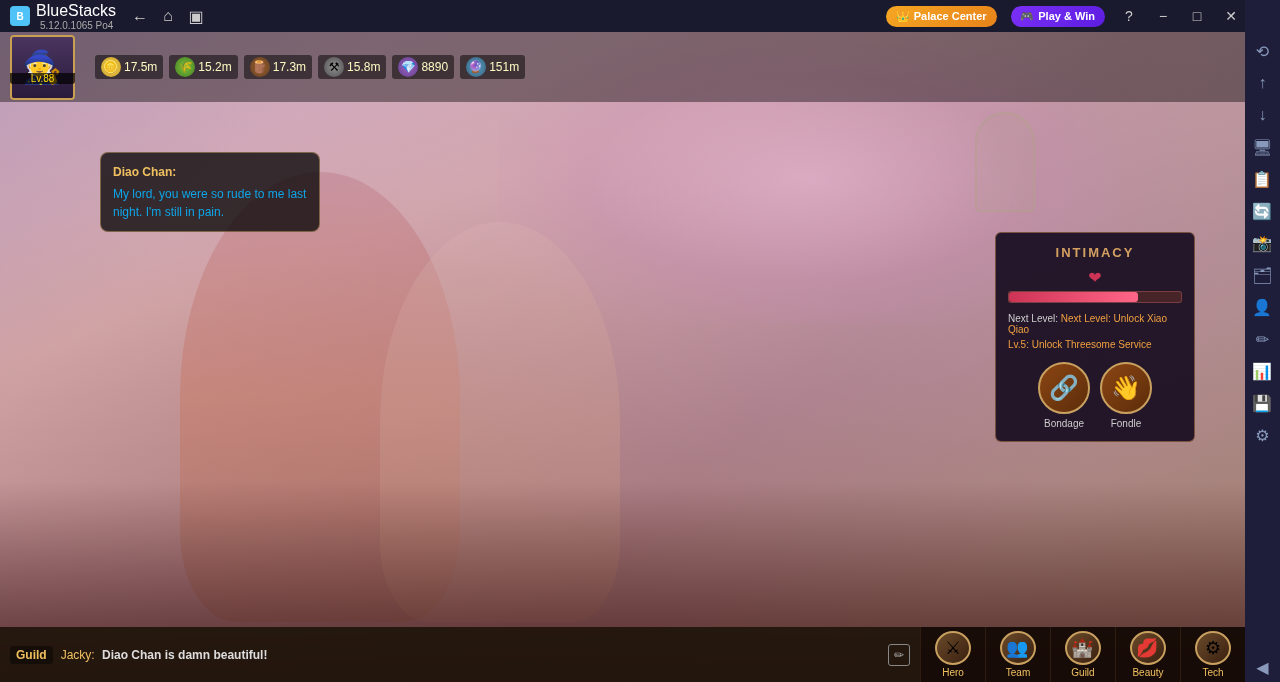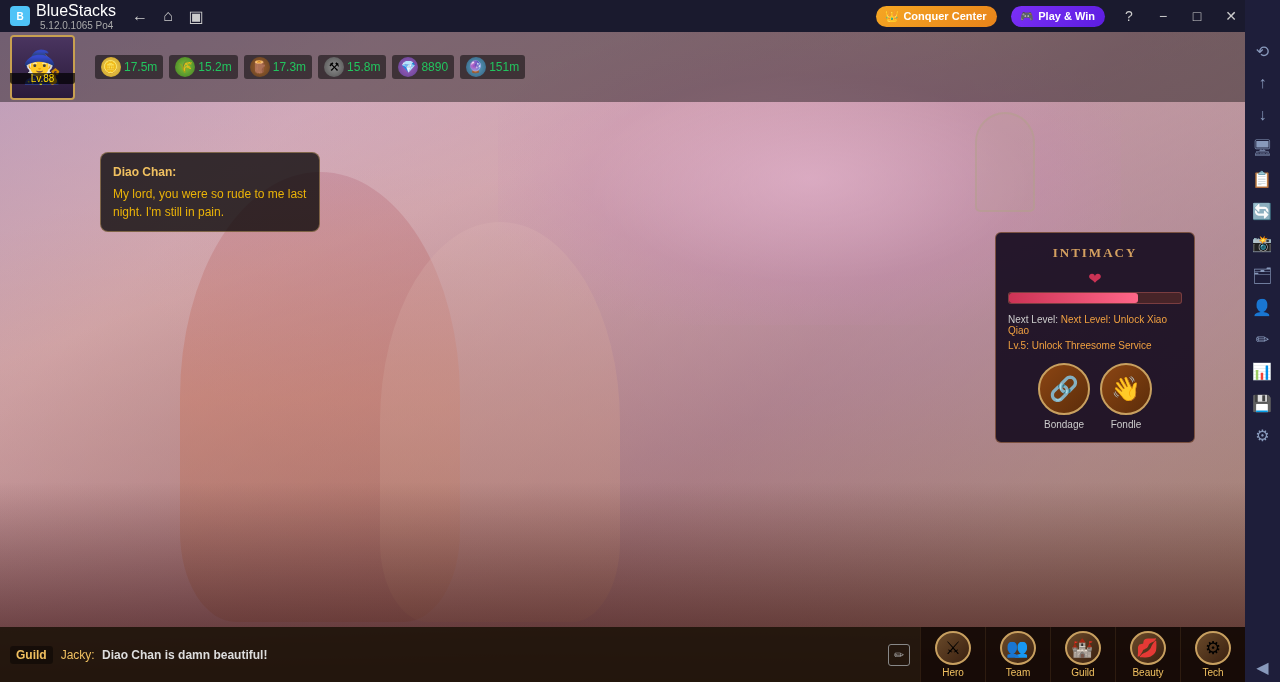--- a/index.html
+++ b/index.html
@@ -103,41 +103,41 @@
     .res-icon {
       width: 20px; height: 20px; border-radius: 50%; display: flex; align-items: center; justify-content: center;
       font-size: 12px;
     }
     .res-gold { background: radial-gradient(#f5d060, #c8a020); }
     .res-food { background: radial-gradient(#80c040, #408020); }
     .res-wood { background: radial-gradient(#a06030, #604020); }
     .res-stone { background: radial-gradient(#909090, #505050); }
     .res-gems { background: radial-gradient(#a060c0, #604090); }
     .res-coins { background: radial-gradient(#60a0c0, #306080); }
-    .res-value { color: #22c55e; font-size: 12px; }
+    .res-value { color: #fef9c3; font-size: 12px; }
 
     
     .dialogue-bubble {
       position: absolute; top: 120px; left: 100px;
       background: rgba(0,0,0,0.75); border: 1px solid rgba(200,160,100,0.5);
       border-radius: 8px; padding: 10px 12px; max-width: 220px;
       color: #fff; font-size: 12px; line-height: 1.5;
     }
     .dialogue-name { color: #f0c060; font-weight: bold; margin-bottom: 4px; font-size: 12px; }
-    .dialogue-text { color: #eab308; }
+    .dialogue-text { color: #0ea5e9; }
 
     
     .intimacy-panel {
       position: absolute; top: 200px; right: 50px; width: 200px;
       background: rgba(20,10,30,0.9); border: 1px solid rgba(180,120,80,0.6);
       border-radius: 6px; padding: 12px;
     }
     .intimacy-title {
       text-align: center; color: #d4a060; font-size: 13px; font-weight: bold;
-      letter-spacing: 2px; margin-bottom: 8px; font-family: Liberation Serif, serif;
+      letter-spacing: 2px; margin-bottom: 8px; font-family: Liberation Sans, sans-serif;
       text-transform: uppercase;
     }
     .intimacy-heart {
       text-align: center; font-size: 16px; color: #cc3355; margin-bottom: 4px;
     }
     .intimacy-bar-bg {
       background: rgba(80,40,40,0.8); border-radius: 3px; height: 12px;
       margin-bottom: 10px; overflow: hidden; border: 1px solid rgba(200,100,100,0.4);
     }
     .intimacy-bar-fill {
@@ -214,21 +214,21 @@
       <div class="titlebar-sub">5.12.0.1065 Po4</div>
     </div>
   </div>
   <button class="nav-btn">←</button>
   <button class="nav-btn">⌂</button>
   <button class="nav-btn">▣</button>
 
   <div style="margin-left:auto; display:flex; align-items:center; gap:6px;">
     <button class="reward-btn">
       <span>👑</span>
-      <span>Conquer Center</span>
+      <span>Palace Center</span>
     </button>
     <button class="playwin-btn">
       <span>🎮</span>
       <span>Play &amp; Win</span>
     </button>
     <button class="titlebar-btn">?</button>
     <button class="titlebar-btn">−</button>
     <button class="titlebar-btn">□</button>
     <button class="titlebar-btn close">✕</button>
   </div>

